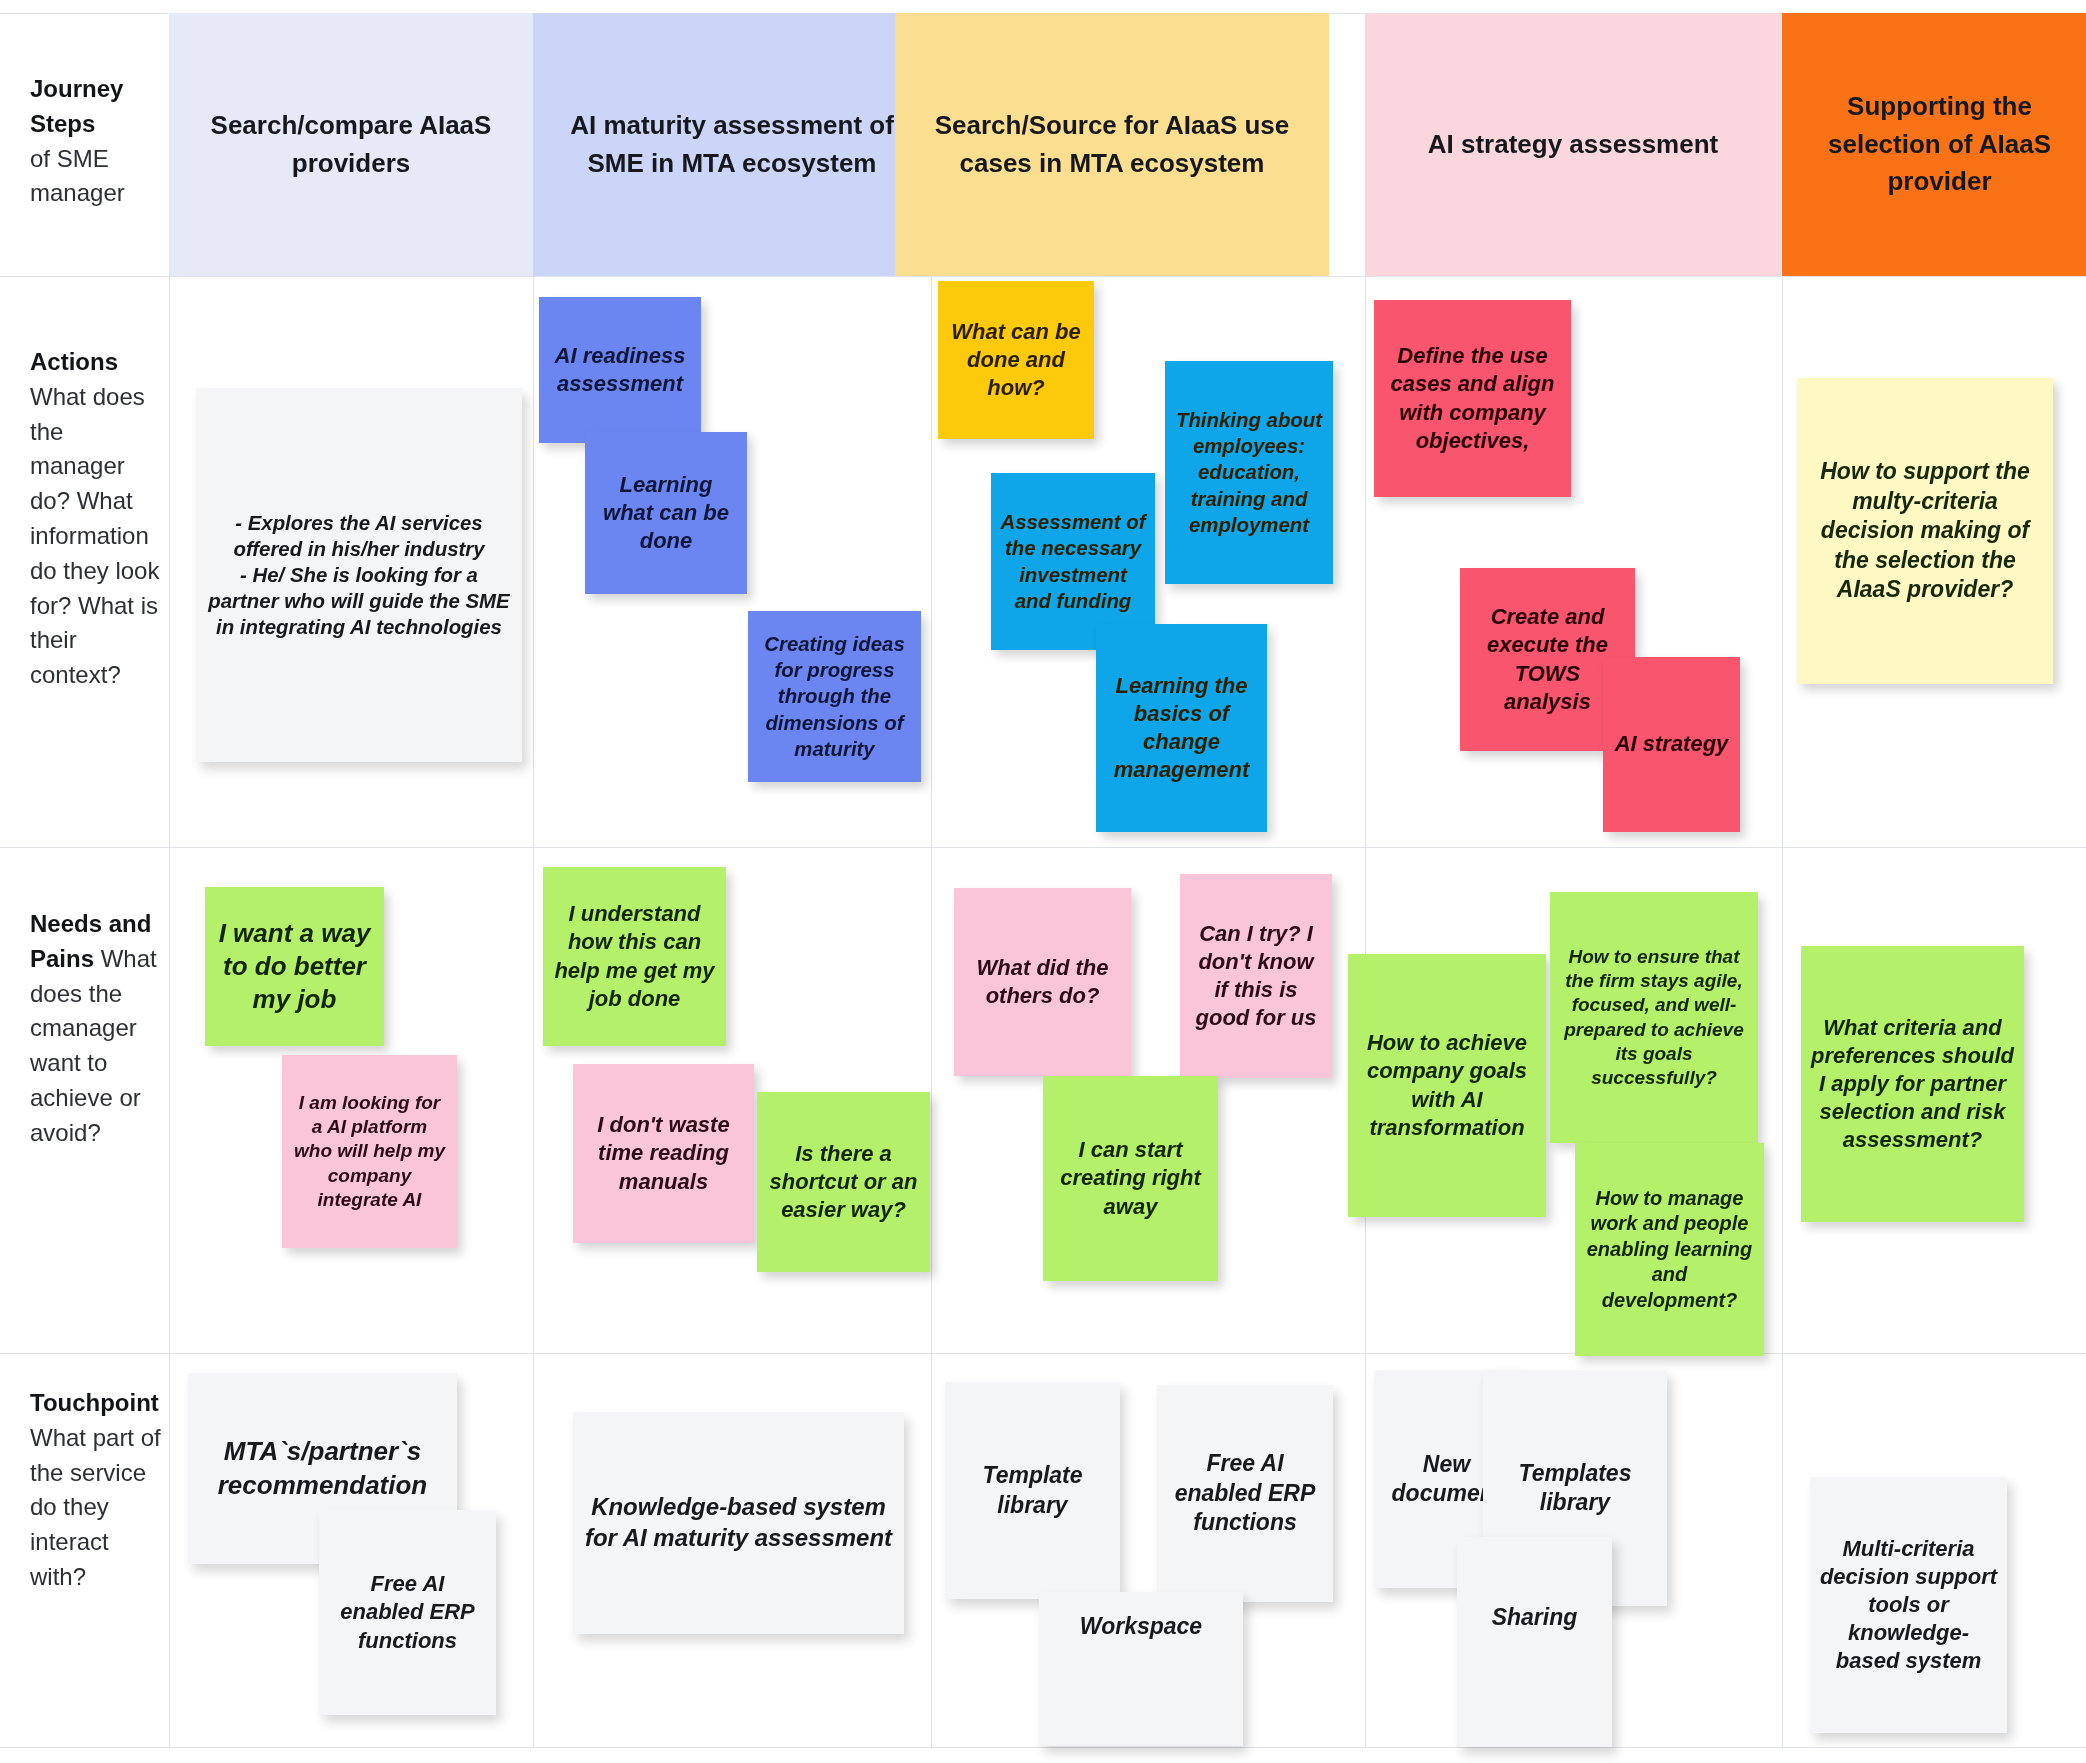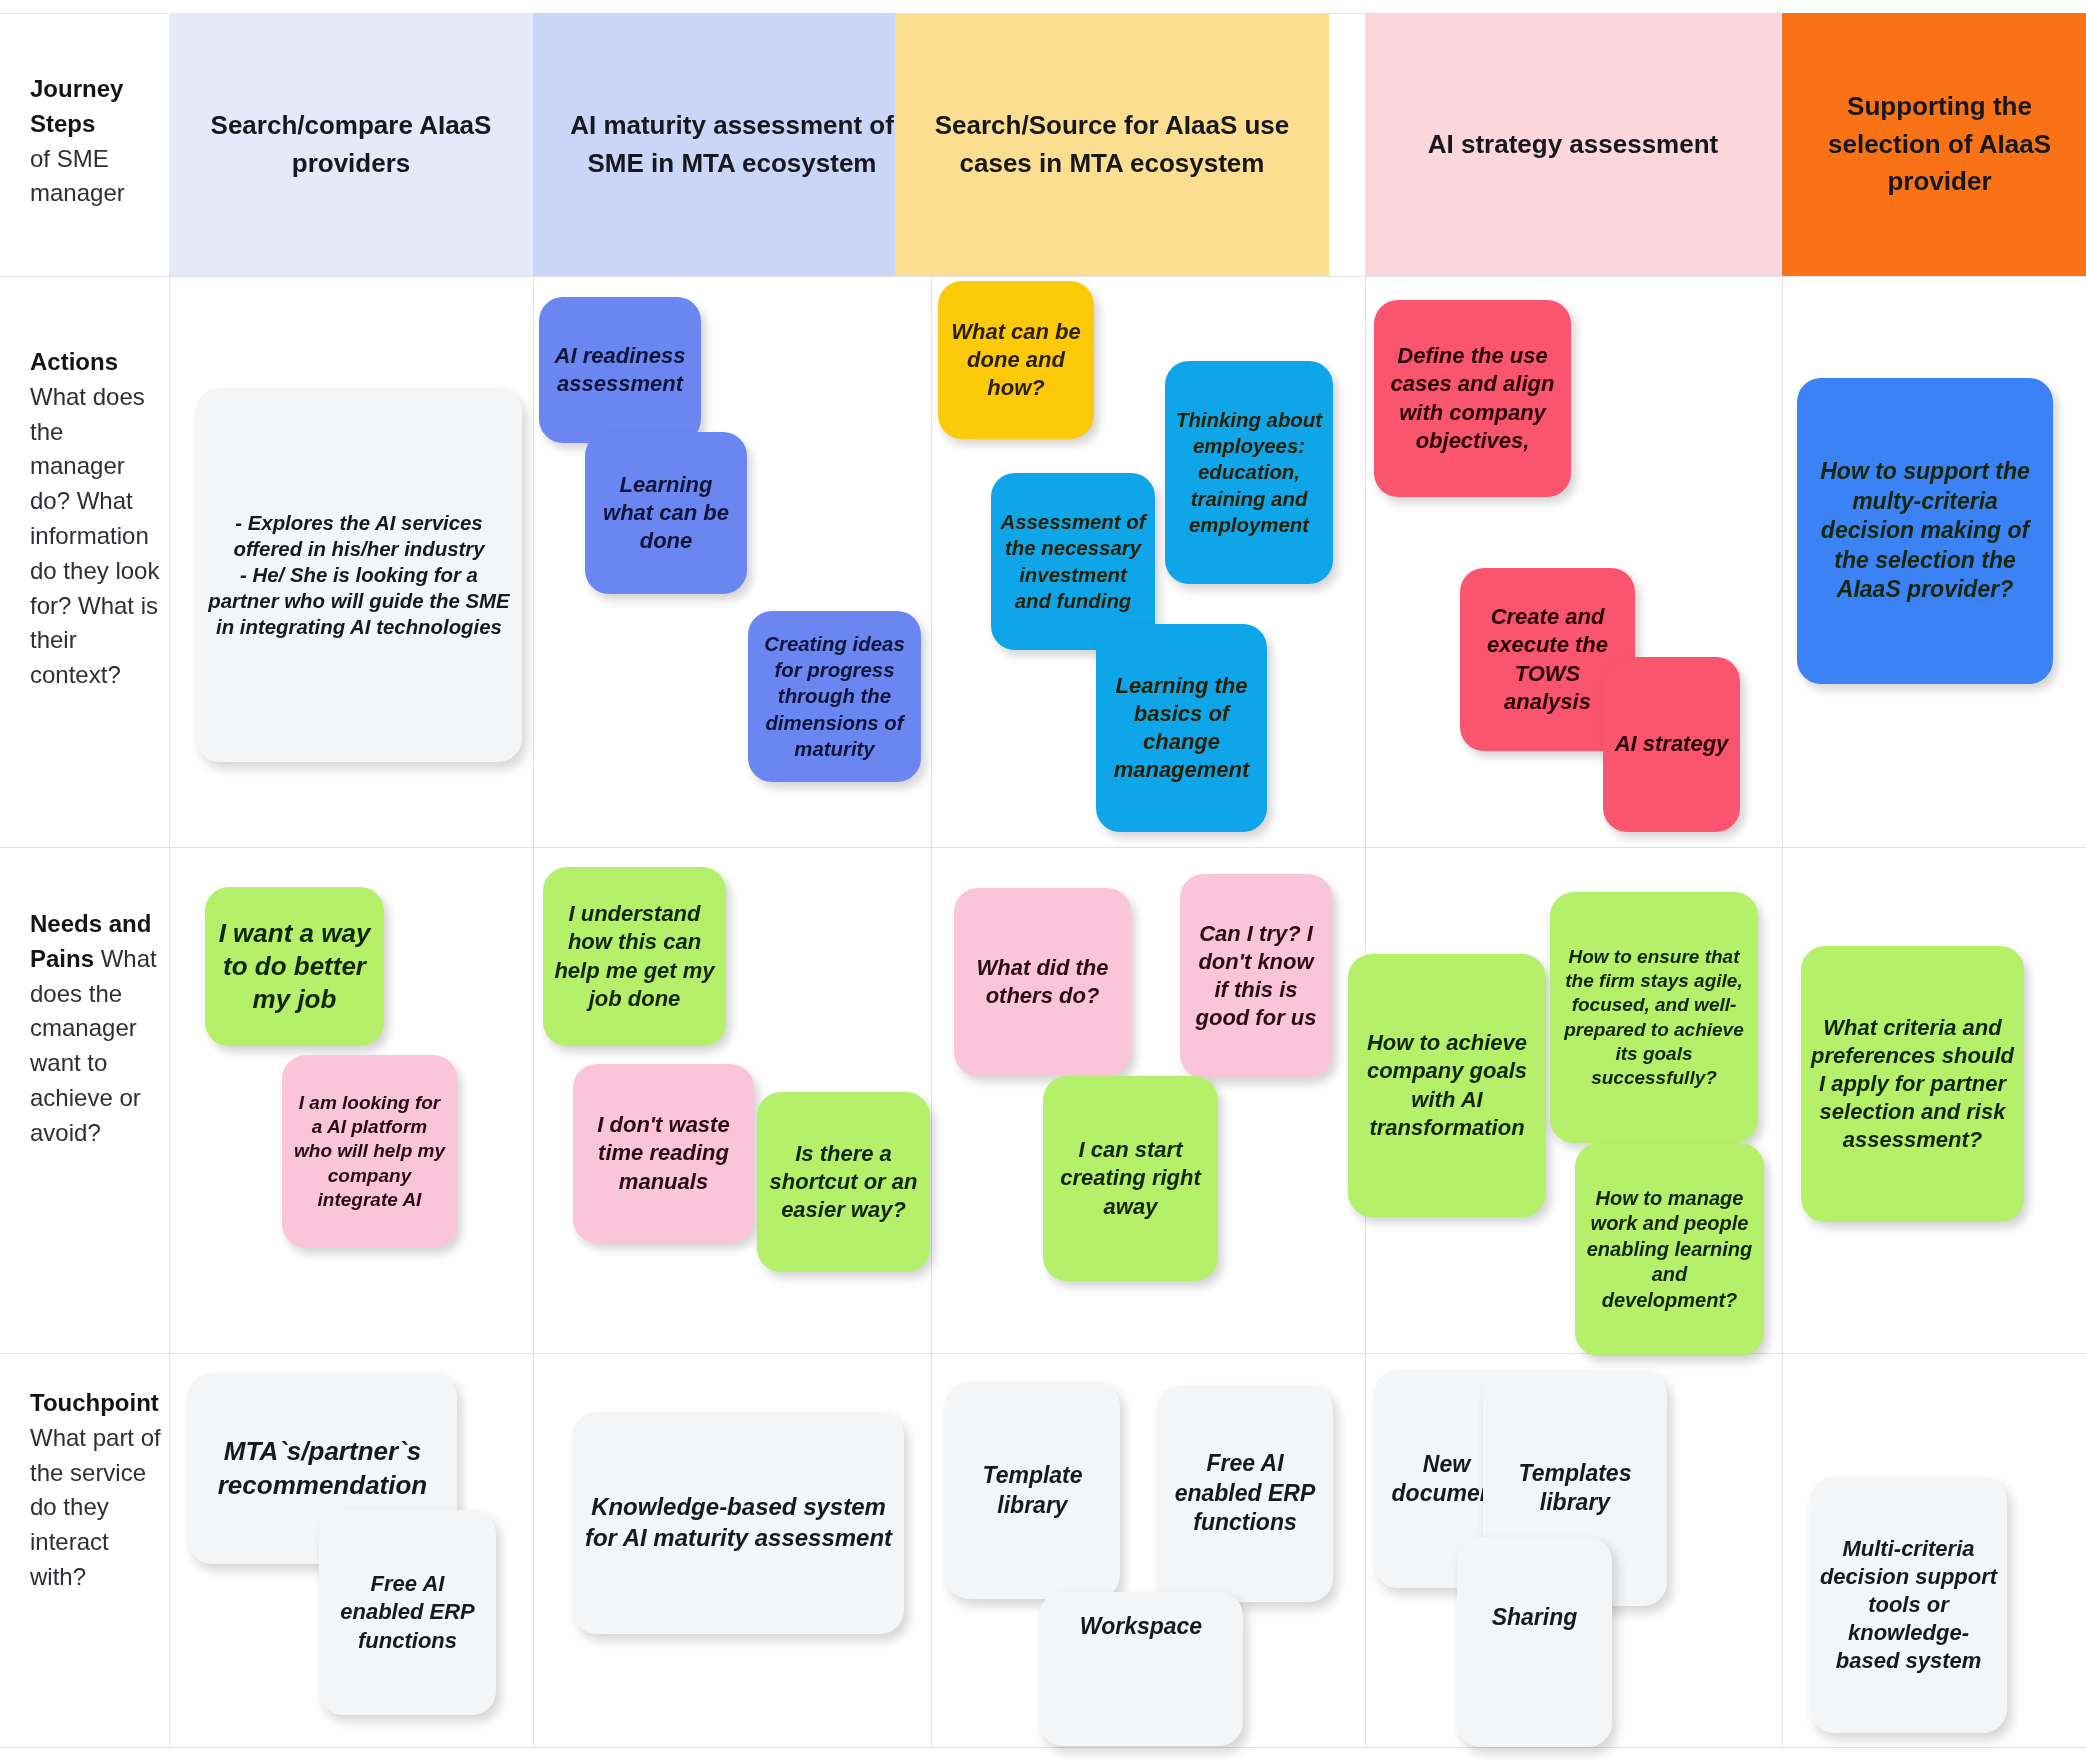--- a/index.html
+++ b/index.html
@@ -56,30 +56,29 @@
     justify-content: center;
     text-align: center;
     font-style: italic;
     font-weight: bold;
     line-height: 1.28;
     padding: 6.6px 9.2px;
     box-shadow: 4.6px 6px 9.2px rgba(0,0,0,0.17);
     color: #101216;
     overflow: hidden;
     white-space: pre-line;
-    border-radius: 24px;
   }
   .n-white  { background: #f4f5f7; color: #17191d; box-shadow: 4.6px 6.6px 10.5px rgba(0,0,0,0.16); }
   .n-blue   { background: #6b86f0; color: #10163a; }
   .n-yellow { background: #fdc90b; color: #2a1f00; }
   .n-gold   { background: #0ea5e9; color: #2a1f00; }
   .n-red    { background: #f9556e; color: #2a0308; }
   .n-lgreen { background: #b5f06a; color: #122505; }
   .n-pink   { background: #fac5d8; color: #2a0b16; }
-  .n-yellowgreen { background: #3b82f6; color: #16270a; }
+  .n-yellowgreen { background: #fef9c3; color: #16270a; }
 </style>
 </head>
 <body>
 
 <div id="board">
 
   <div class="hline" style="top:13px;"></div>
   <div class="hline" style="top:276px;"></div>
   <div class="hline" style="top:847px;"></div>
   <div class="hline" style="top:1353px;"></div>

